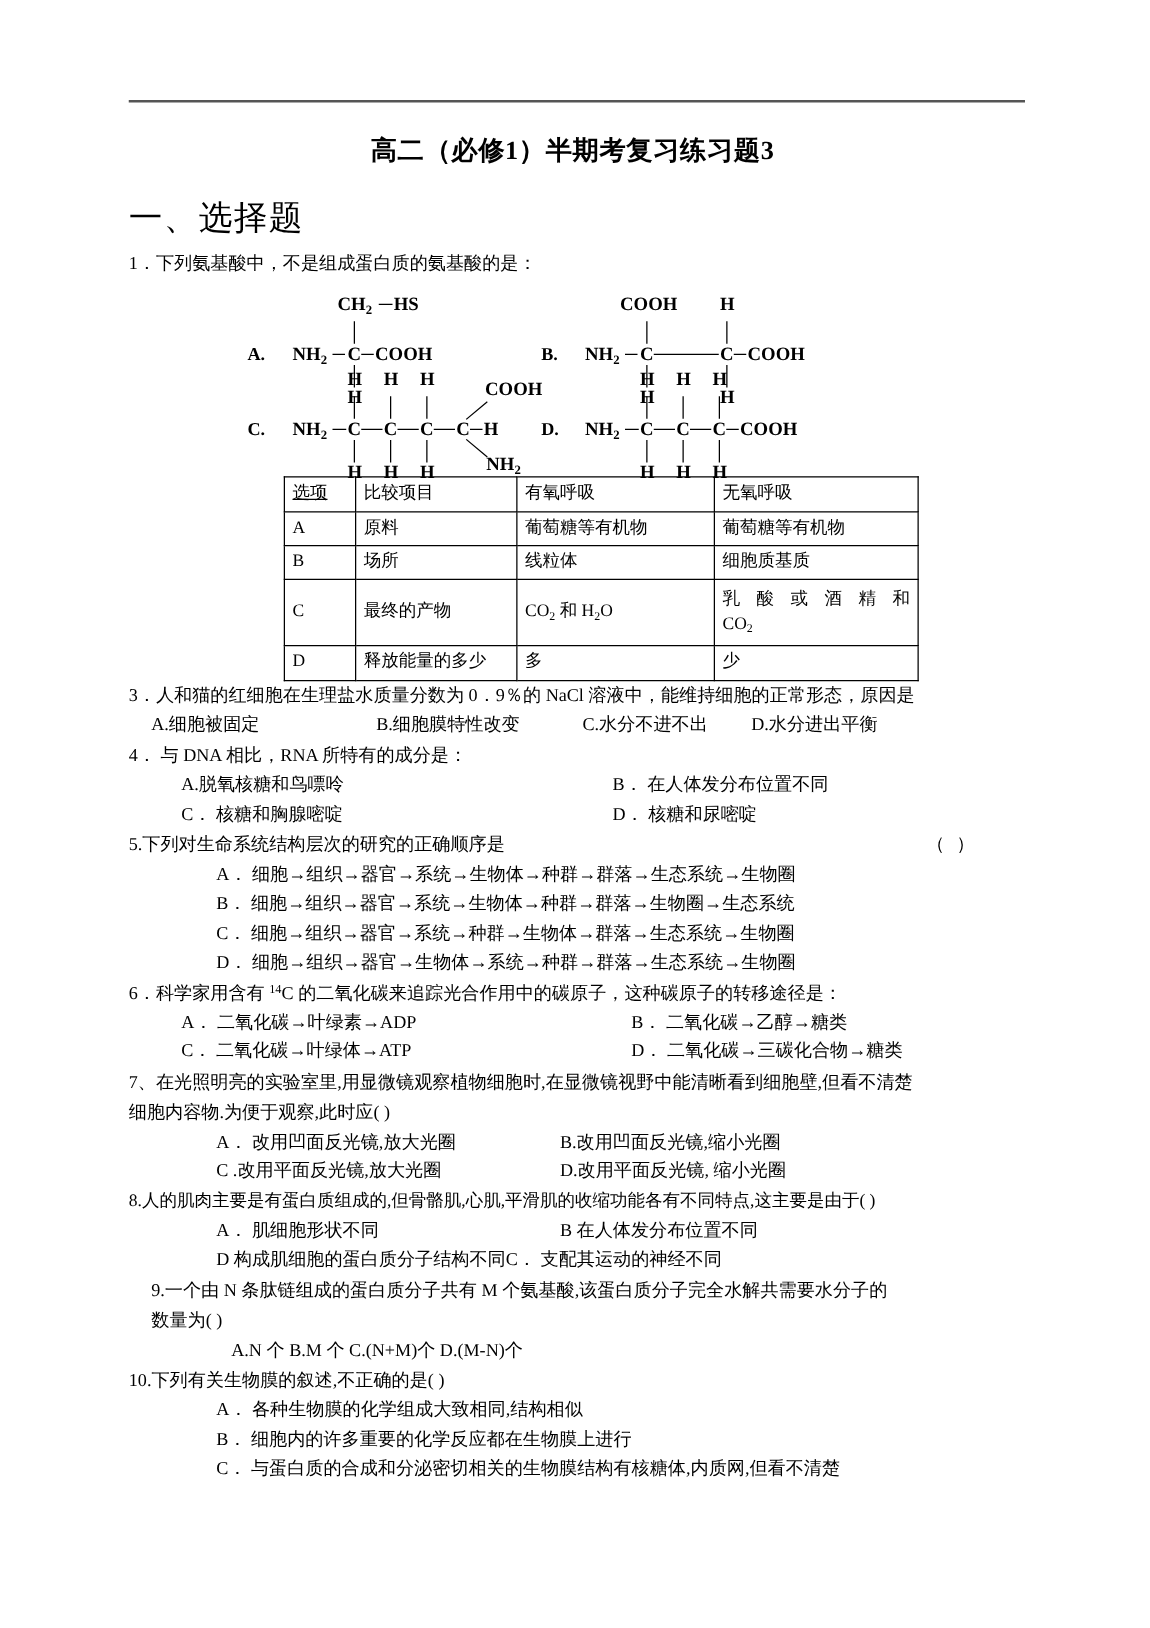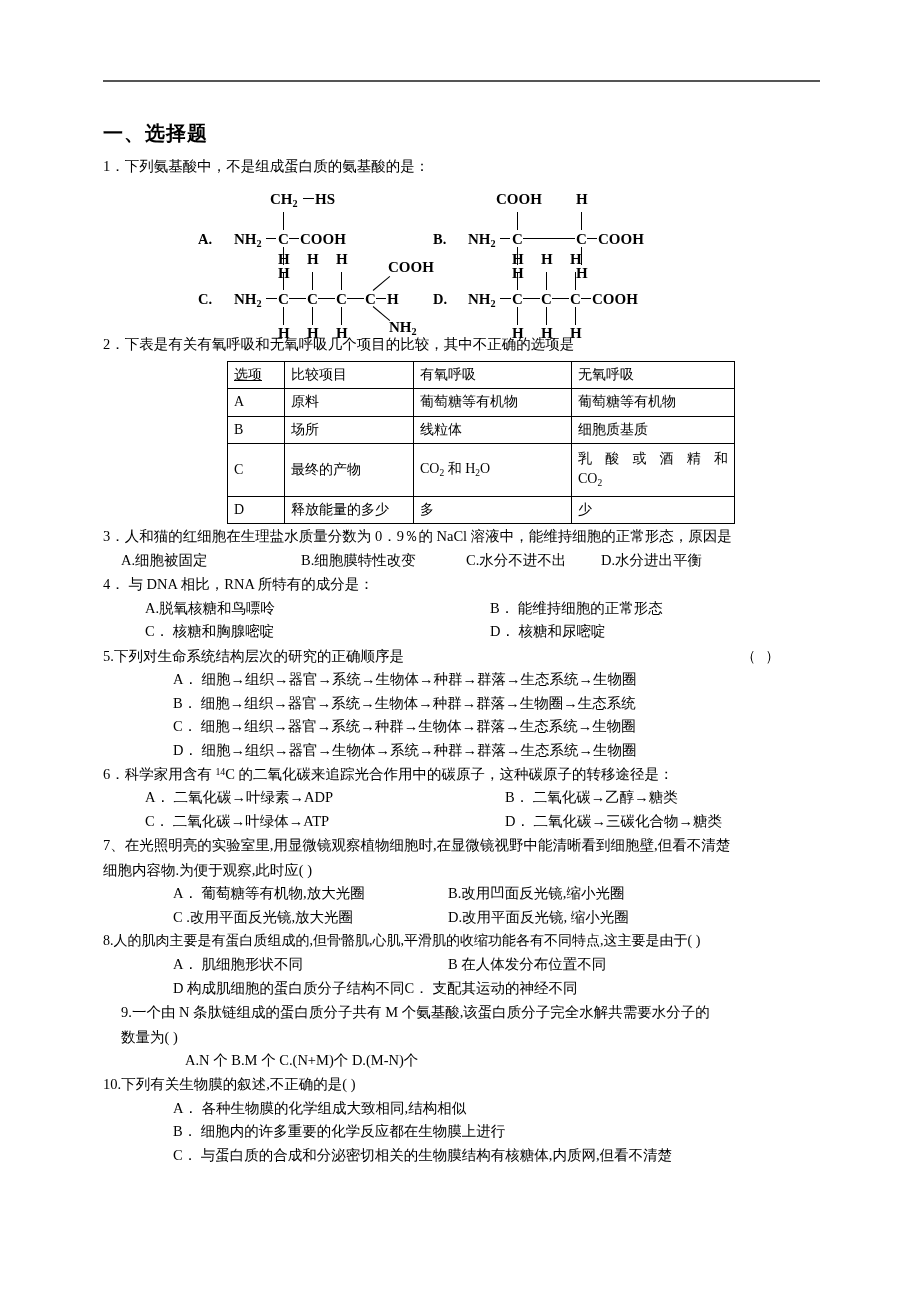--- a/index.html
+++ b/index.html
@@ -37,22 +37,22 @@
   }
   .doc-title {
     text-align: center;
     font-size: 21px;
     font-weight: bold;
     letter-spacing: 0.5px;
     margin: 8px 0 0 0;
     padding-right: 20px;
   }
   .section-head {
-    font-size: 20px;
-    font-weight: bold;
+    font-size: 27px;
+    font-weight: normal;
     margin: 22px 0 8px 0;
     letter-spacing: 1px;
   }
   .q {
     font-size: 14.5px;
     line-height: 1.62;
     margin: 1px 0 0 0;
   }
   .q-stem {
     white-space: nowrap;
@@ -146,20 +146,21 @@
 </style>
 </head>
 <body>
 
 <div class="page">
 
   <div class="top-rule"></div>
 
   <div class="content">
 
+    <div class="doc-title">高二（必修1）半期考复习练习题3</div>
 
     <div class="section-head">一、选择题</div>
 
     <div class="q q-stem">1．下列氨基酸中，不是组成蛋白质的氨基酸的是：</div>
 
     <div class="chem-area">
 
       <div class="struct">
         <span class="lbl opt" style="left:95px; top:52px;">A.</span>
         <span class="lbl" style="left:131px; top:52px;"><span>NH</span><sub>2</sub></span>
@@ -250,21 +251,20 @@
         <div class="vbond" style="left:414px; top:127px; height:18px;"></div>
         <span class="lbl" style="left:409px; top:146px;">H</span>
         <div class="vbond" style="left:443px; top:127px; height:18px;"></div>
         <span class="lbl" style="left:438px; top:146px;">H</span>
         <div class="vbond" style="left:472px; top:127px; height:18px;"></div>
         <span class="lbl" style="left:467px; top:146px;">H</span>
       </div>
 
     </div>
 
-    <div class="q q-stem">2．下表是有关有氧呼吸和无氧呼吸几个项目的比较，其中不正确的选项是</div>
 
     <div class="tbl-wrap">
       <table class="cmp">
         <tbody>
           <tr>
             <td class="c-opt">选项</td>
             <td class="c-item">比较项目</td>
             <td class="c-aer">有氧呼吸</td>
             <td class="c-ana">无氧呼吸</td>
           </tr>
@@ -300,21 +300,21 @@
     <div class="opt-row indent1">
       <span class="opt-col" style="width:180px;">A.细胞被固定</span>
       <span class="opt-col" style="width:165px;">B.细胞膜特性改变</span>
       <span class="opt-col" style="width:135px;">C.水分不进不出</span>
       <span class="opt-col">D.水分进出平衡</span>
     </div>
 
     <div class="q q-stem">4． 与 DNA 相比，RNA 所特有的成分是：</div>
     <div class="opt-row indent2">
       <span class="opt-col half">A.脱氧核糖和鸟嘌呤</span>
-      <span class="opt-col">B． 能维持细胞的正常形态</span>
+      <span class="opt-col">B． 在人体发分布位置不同</span>
     </div>
     <div class="opt-row indent2">
       <span class="opt-col half">C． 核糖和胸腺嘧啶</span>
       <span class="opt-col">D． 核糖和尿嘧啶</span>
     </div>
 
     <div class="q">
       <span>5.下列对生命系统结构层次的研究的正确顺序是</span>
       <span style="display:inline-block; width:330px;"></span>
       <span class="paren">（      ）</span>
@@ -330,21 +330,21 @@
       <span class="opt-col">B． 二氧化碳→乙醇→糖类</span>
     </div>
     <div class="opt-row indent2">
       <span class="opt-col halfwide">C． 二氧化碳→叶绿体→ATP</span>
       <span class="opt-col">D． 二氧化碳→三碳化合物→糖类</span>
     </div>
 
     <div class="q q-stem">7、在光照明亮的实验室里,用显微镜观察植物细胞时,在显微镜视野中能清晰看到细胞壁,但看不清楚</div>
     <div class="q q-stem">细胞内容物.为便于观察,此时应(        )</div>
     <div class="opt-row indent3">
-      <span class="opt-col" style="width:275px;">A． 葡萄糖等有机物,放大光圈</span>
+      <span class="opt-col" style="width:275px;">A． 改用凹面反光镜,放大光圈</span>
       <span class="opt-col">B.改用凹面反光镜,缩小光圈</span>
     </div>
     <div class="opt-row indent3">
       <span class="opt-col" style="width:275px;">C  .改用平面反光镜,放大光圈</span>
       <span class="opt-col">D.改用平面反光镜, 缩小光圈</span>
     </div>
 
     <div class="q q-stem" style="font-size:14px;">8.人的肌肉主要是有蛋白质组成的,但骨骼肌,心肌,平滑肌的收缩功能各有不同特点,这主要是由于(      )</div>
     <div class="opt-row indent3">
       <span class="opt-col" style="width:275px;">A． 肌细胞形状不同</span>

